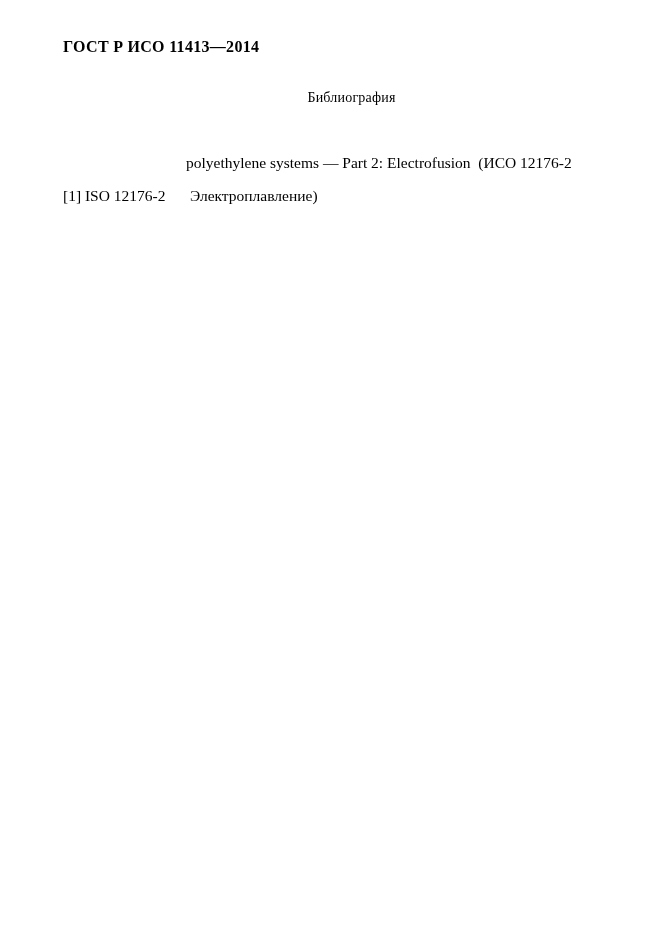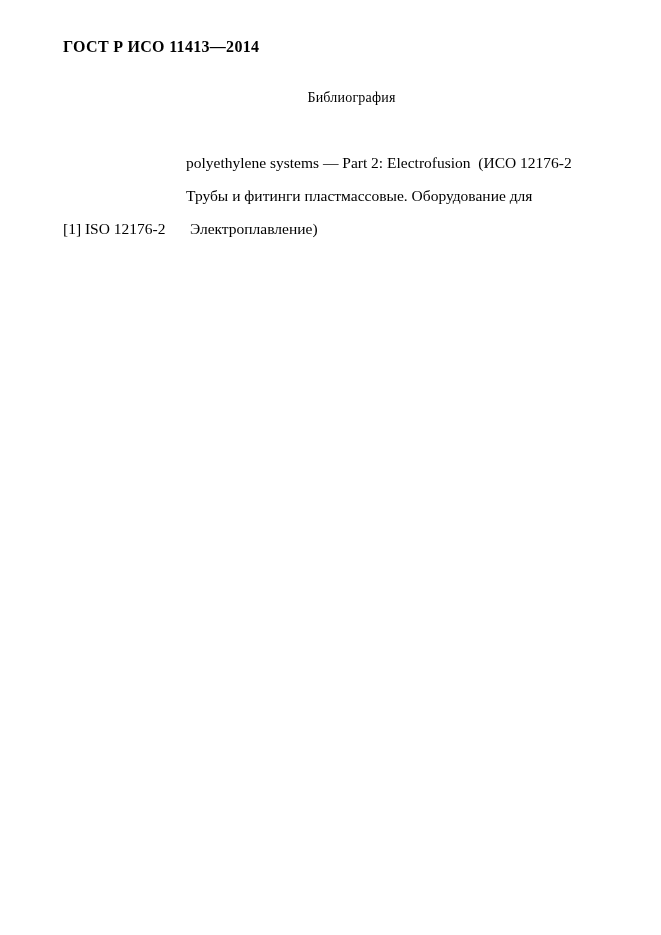--- a/index.html
+++ b/index.html
@@ -71,20 +71,19 @@
 <div class="page">
 
   <div class="doc-header">ГОСТ Р ИСО 11413—2014</div>
 
   <div class="section-title">Библиография</div>
 
   <div class="bib-entry">
     <div class="ref-label">[1] ISO 12176-2</div>
     <div class="ref-text">
       <div class="ref-line">polyethylene systems — Part 2: Electrofusion  (ИСО 12176-2</div>
-      <div class="ref-line">Трубы и фитинги пластмассовые. Оборудование для</div>
       <div class="ref-line"> Электроплавление)</div>
     </div>
   </div>
 
   <div class="page-number">9</div>
 
 </div>
 
 </body></html>

